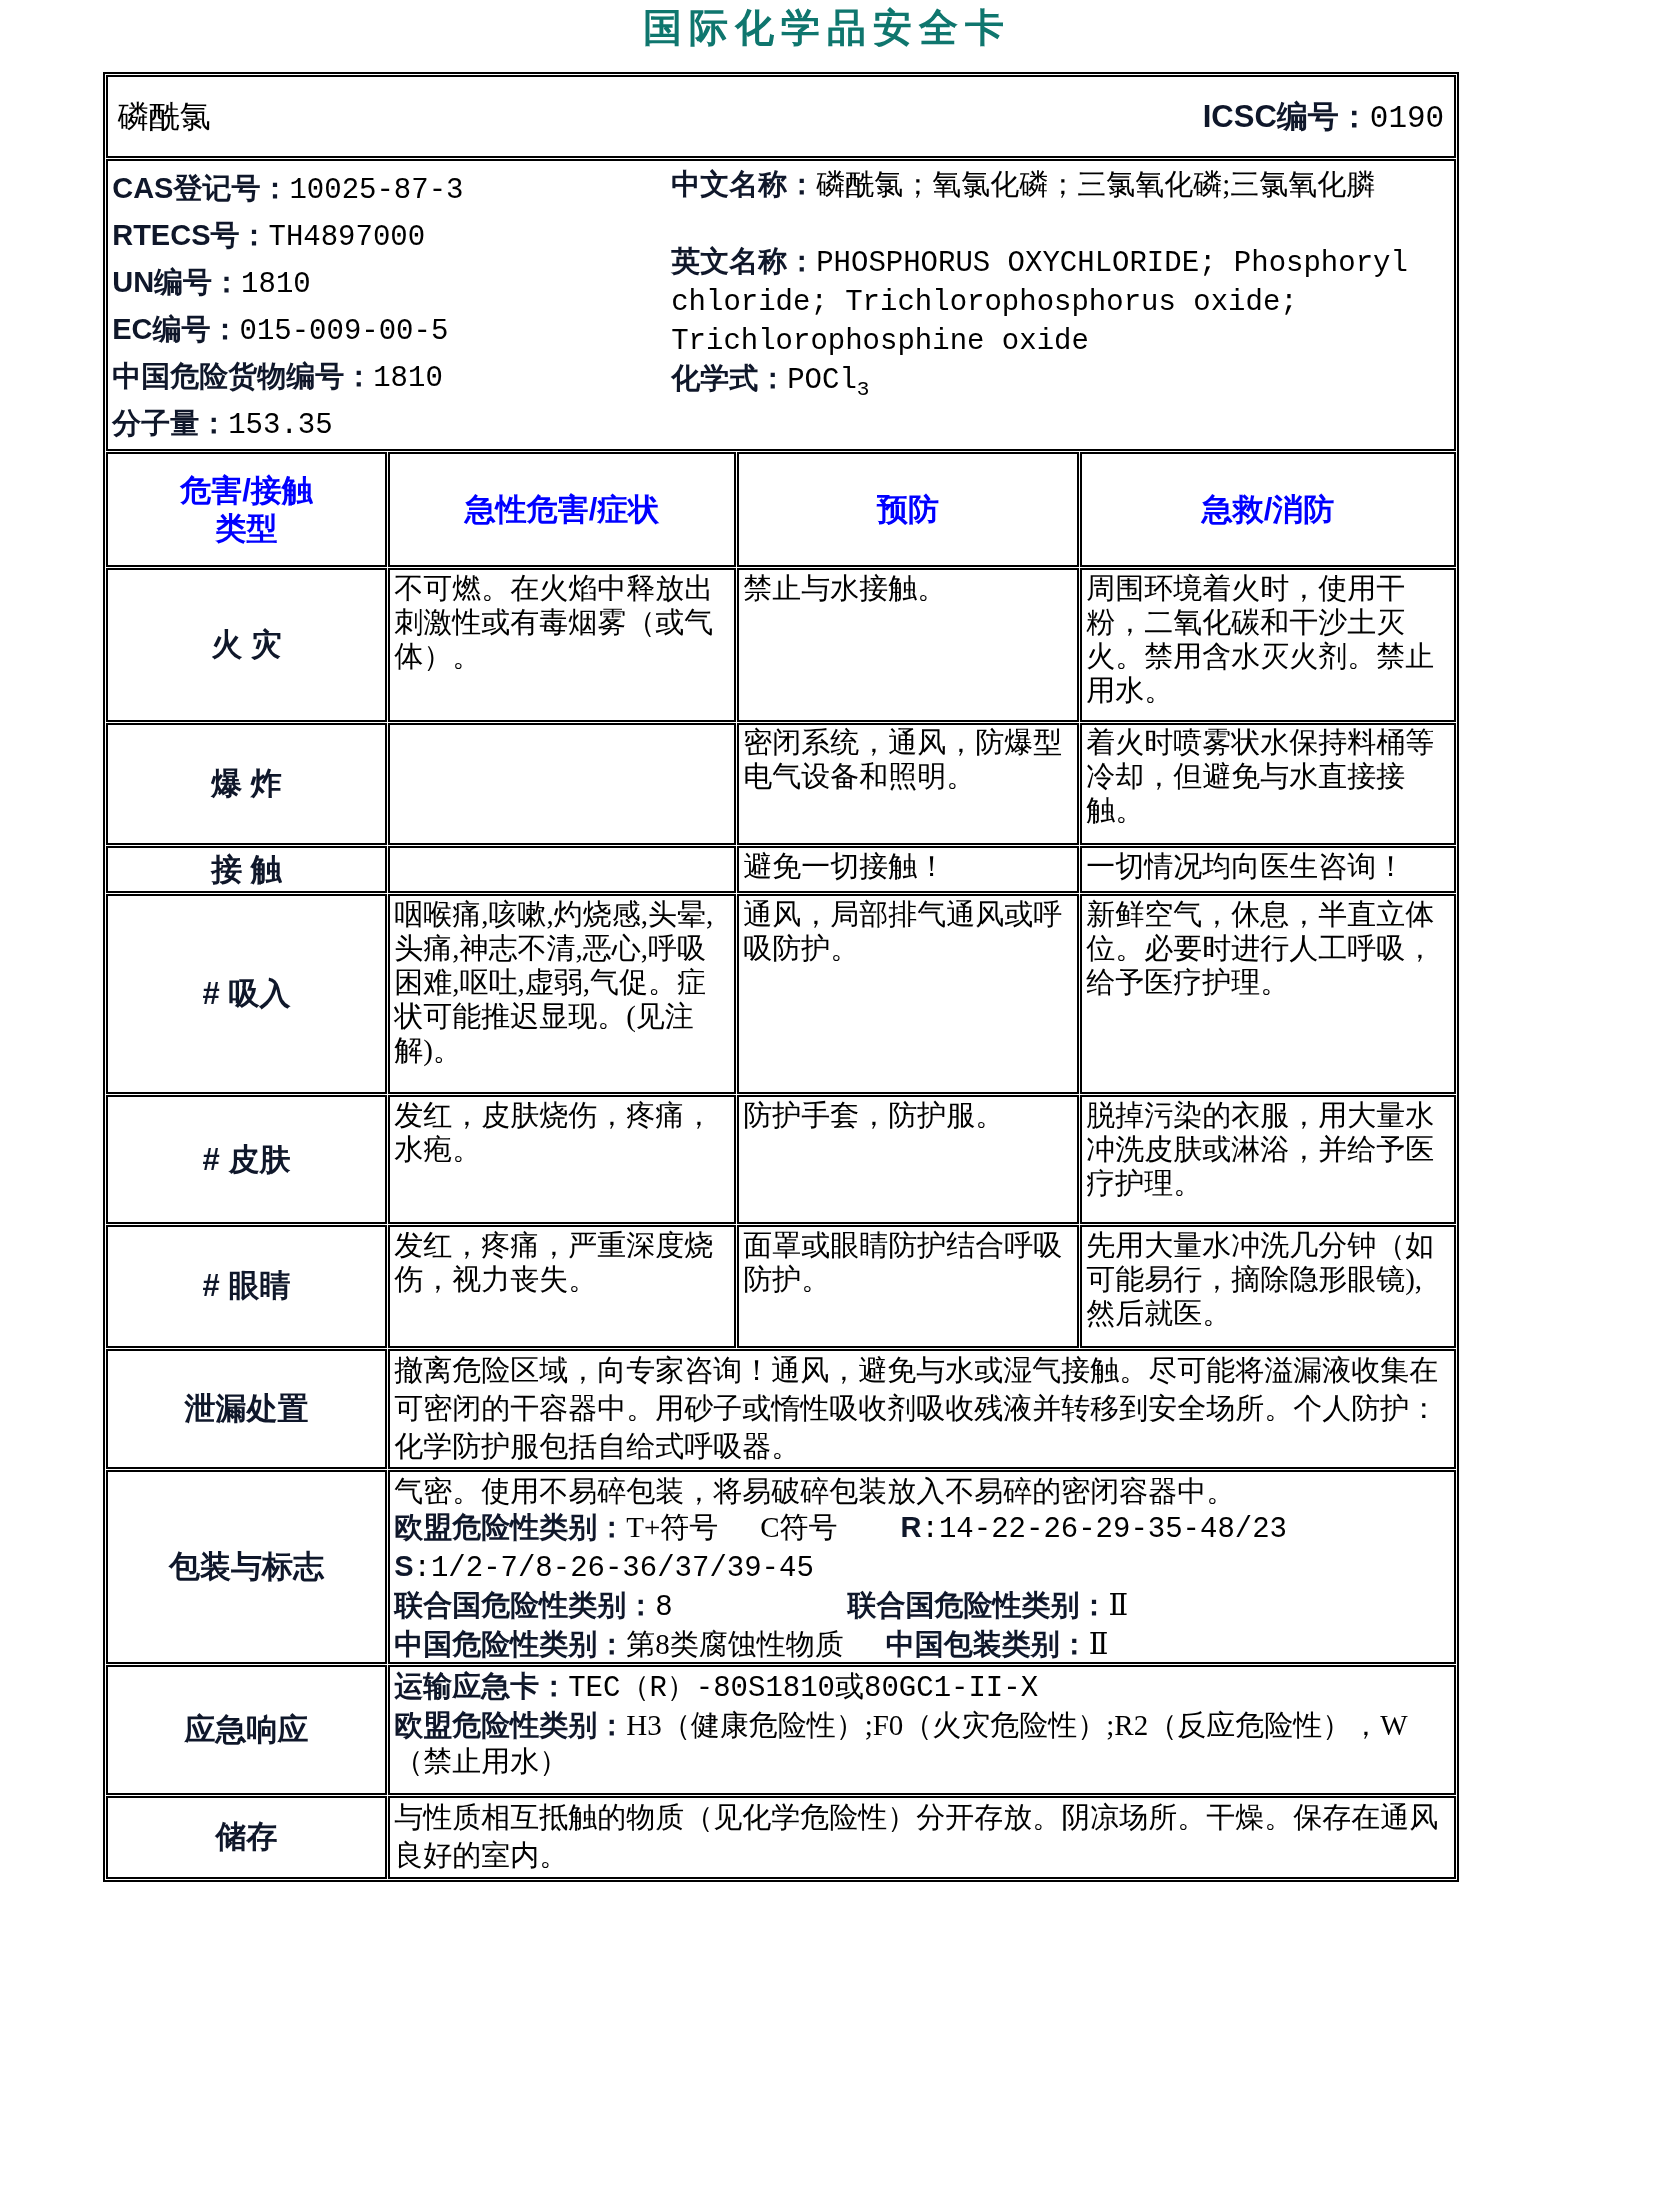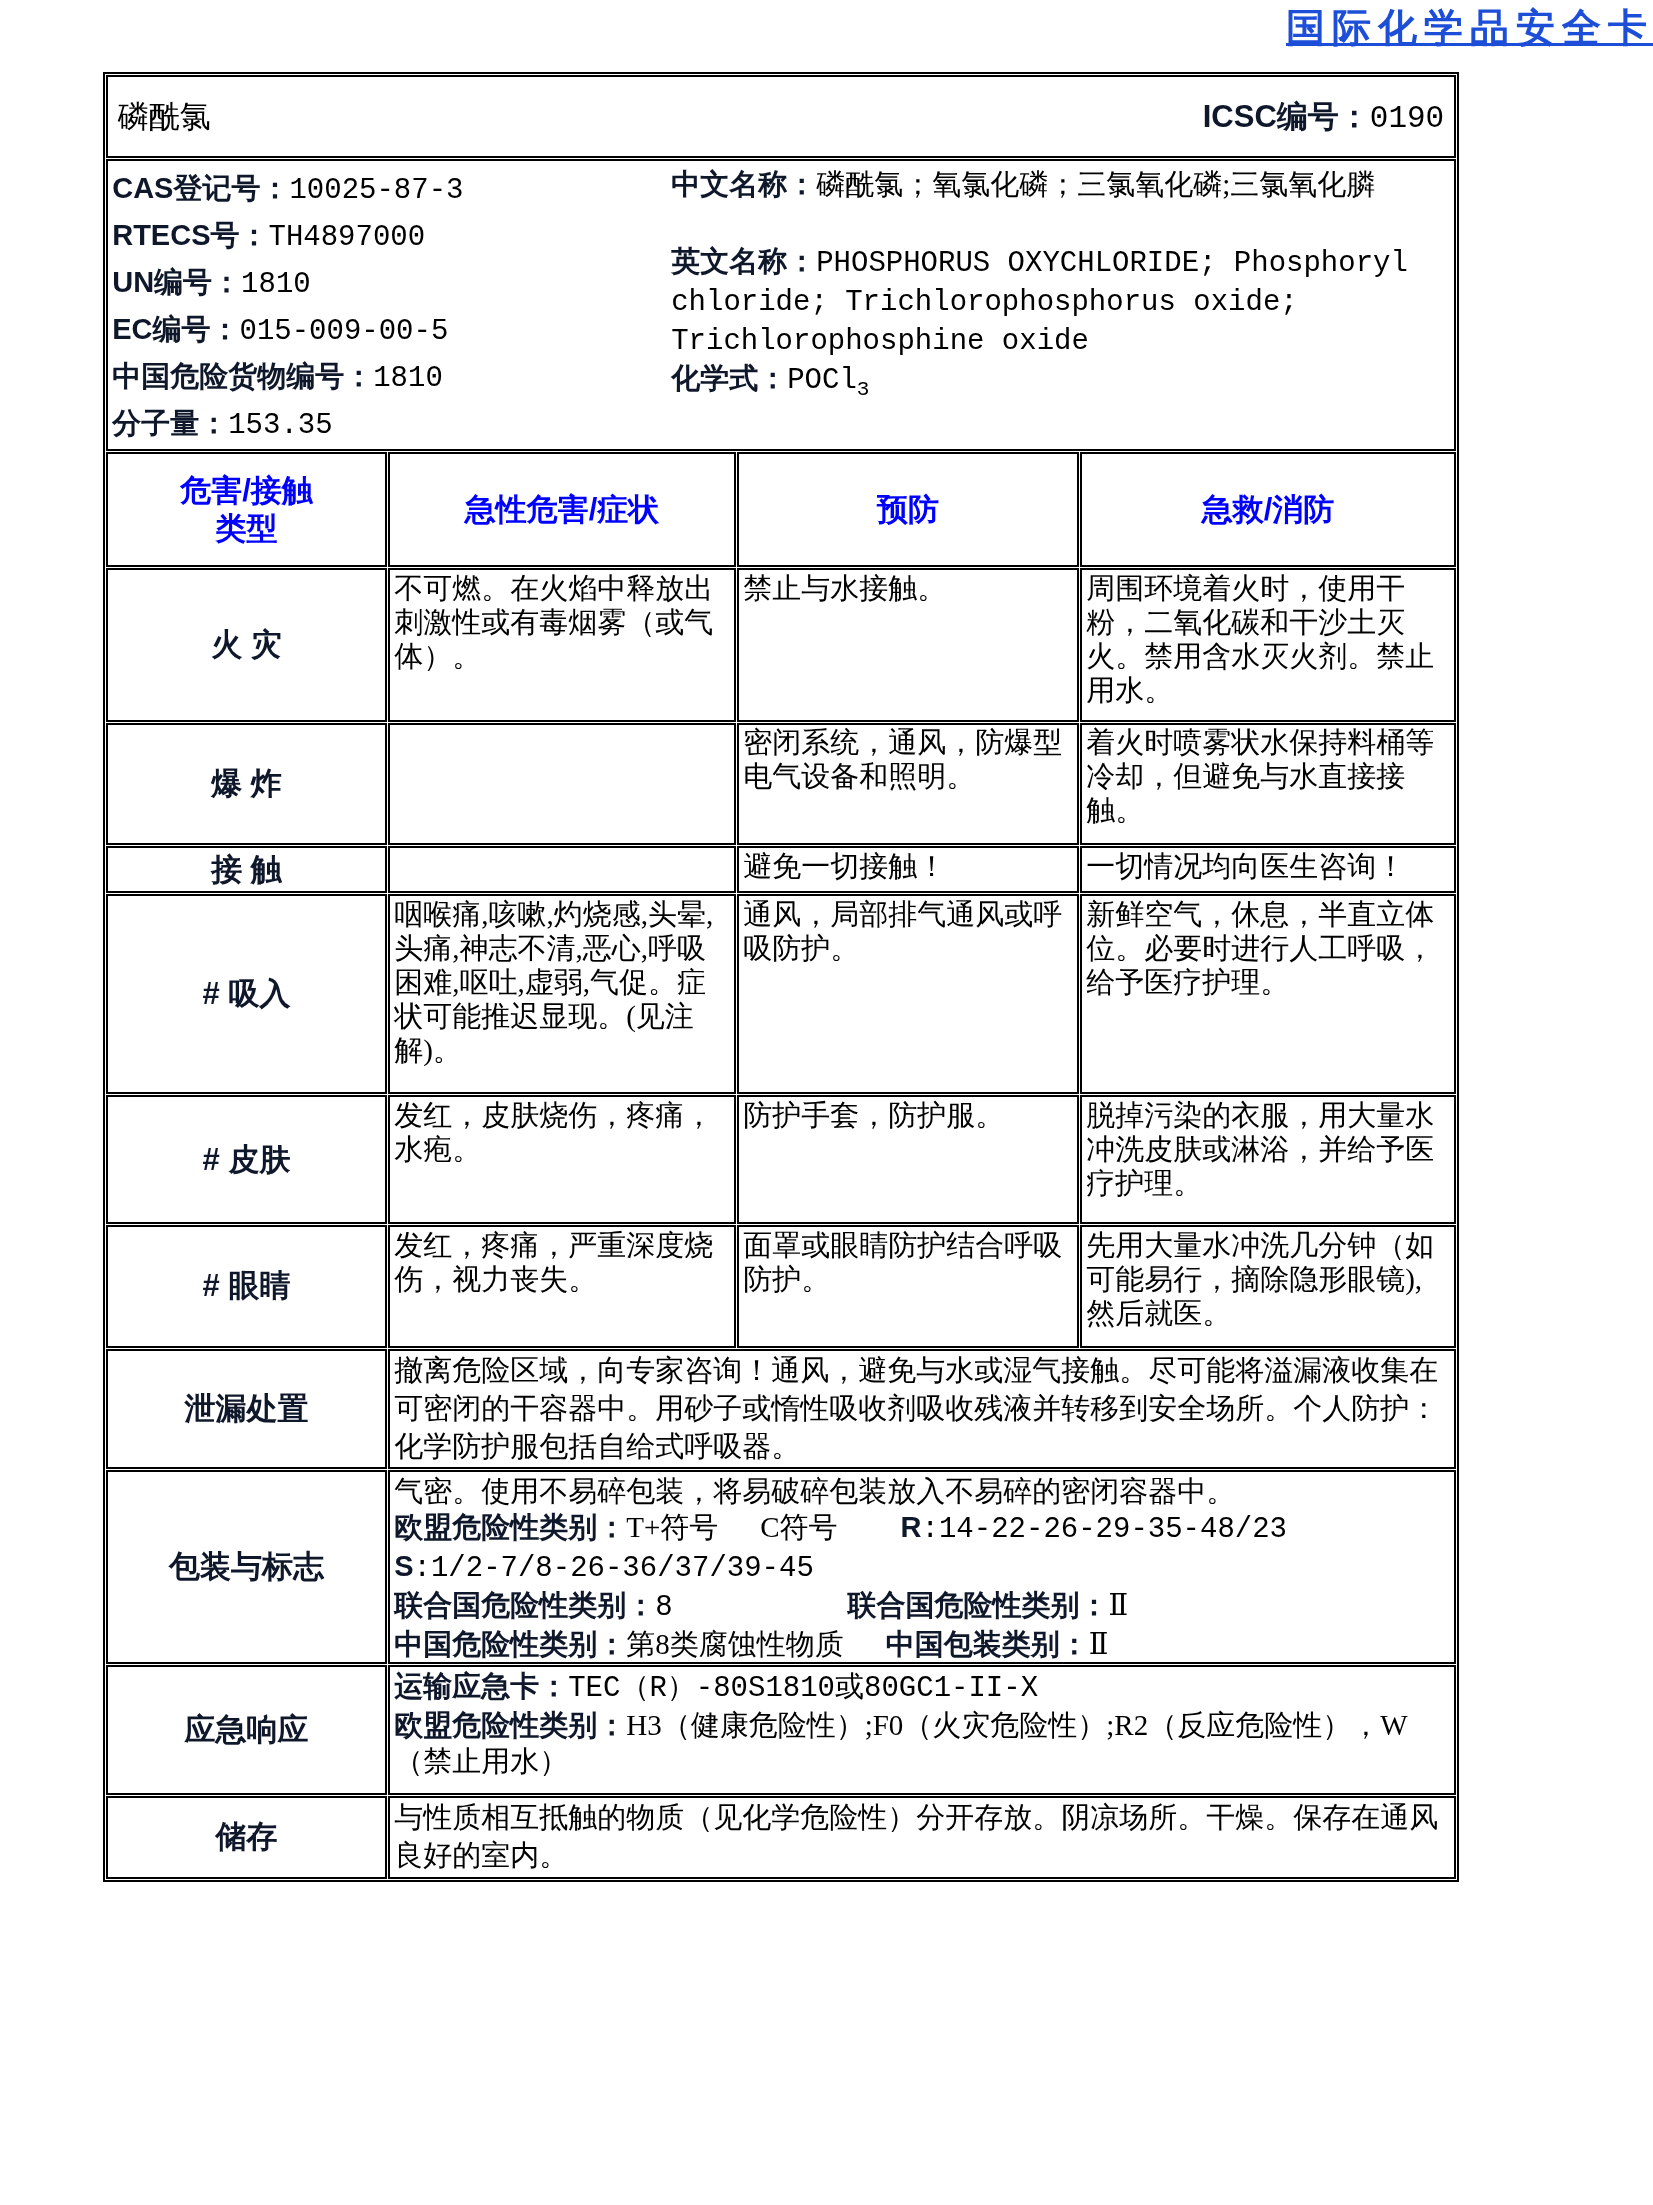--- a/index.html
+++ b/index.html
@@ -4,25 +4,24 @@
 <style>
   html,body{margin:0;padding:0;background:#ffffff;}
   body{
     width:1654px;height:2205px;position:relative;
     font-family:"Liberation Serif","DejaVu Serif",serif;
     color:#000;
     -webkit-font-smoothing:antialiased;
   }
   .page-title{
     position:absolute;top:1.4px;left:0;width:100%;
-    text-align:right;
-    font-size:39px;font-weight:bold;color:#1d4ed8;
+    text-align:center;
+    font-size:39px;font-weight:bold;color:#0f766e;
     letter-spacing:7px;
     font-family:"Liberation Serif","DejaVu Serif",serif;
-    text-decoration:underline;
   }
   .tablewrap{position:absolute;left:103px;top:72px;width:1221px;}
   table.card{
     width:1355px;table-layout:fixed;
     border-collapse:separate;border-spacing:1.4px;
     border:2.8px solid #000;background:#fff;
   }
   td{border:2.1px solid #000;vertical-align:top;padding:0.7px 4.2px;overflow:hidden;}
   
   .lbl{

